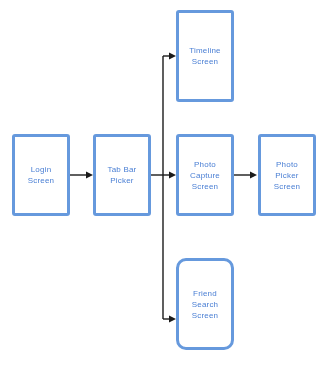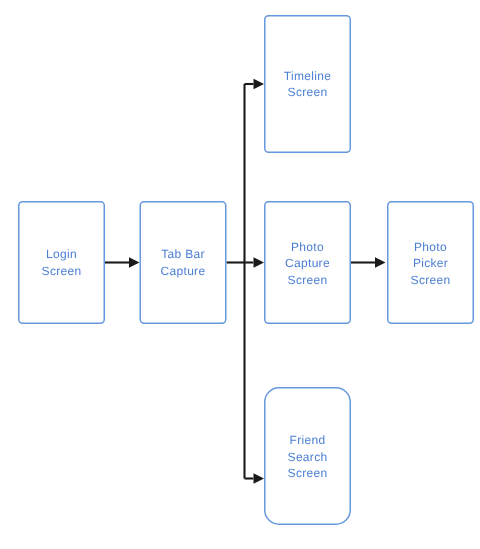--- a/index.html
+++ b/index.html
@@ -14,21 +14,21 @@
     overflow: hidden;
   }
   #canvas {
     position: relative;
     width: 320px;
     height: 366px;
   }
   .node {
     position: absolute;
     box-sizing: border-box;
-    border: 1px solid #fca5a5;
+    border: 3px solid #fca5a5;
     border-radius: 3px;
     background: #ffffff;
     display: flex;
     align-items: center;
     justify-content: center;
     text-align: center;
     color: #4a7fd4;
     font-size: 8px;
     line-height: 11px;
     letter-spacing: 0.2px;
@@ -83,21 +83,21 @@
       <polygon points="16,2.5 23,6 16,9.5" fill="#1a1a1a"></polygon>
     </svg>
   </div>
 
   <div class="node" id="node-login" style="left: 12px; top: 134px; width: 58px; height: 82px; border-color: rgb(102, 153, 221); color: rgb(74, 127, 212);">
     <span>Login
 Screen</span>
   </div>
   <div class="node" id="node-tabbar" style="left: 93px; top: 134px; width: 58px; height: 82px; border-color: rgb(102, 153, 221); color: rgb(74, 127, 212);">
     <span>Tab Bar
-Capture</span>
+Picker</span>
   </div>
   <div class="node" id="node-timeline" style="left: 176px; top: 10px; width: 58px; height: 92px; border-color: rgb(102, 153, 221); color: rgb(74, 127, 212);">
     <span>Timeline
 Screen</span>
   </div>
   <div class="node" id="node-photocapture" style="left: 176px; top: 134px; width: 58px; height: 82px; border-color: rgb(102, 153, 221); color: rgb(74, 127, 212);">
     <span>Photo
 Capture
 Screen</span>
   </div>

